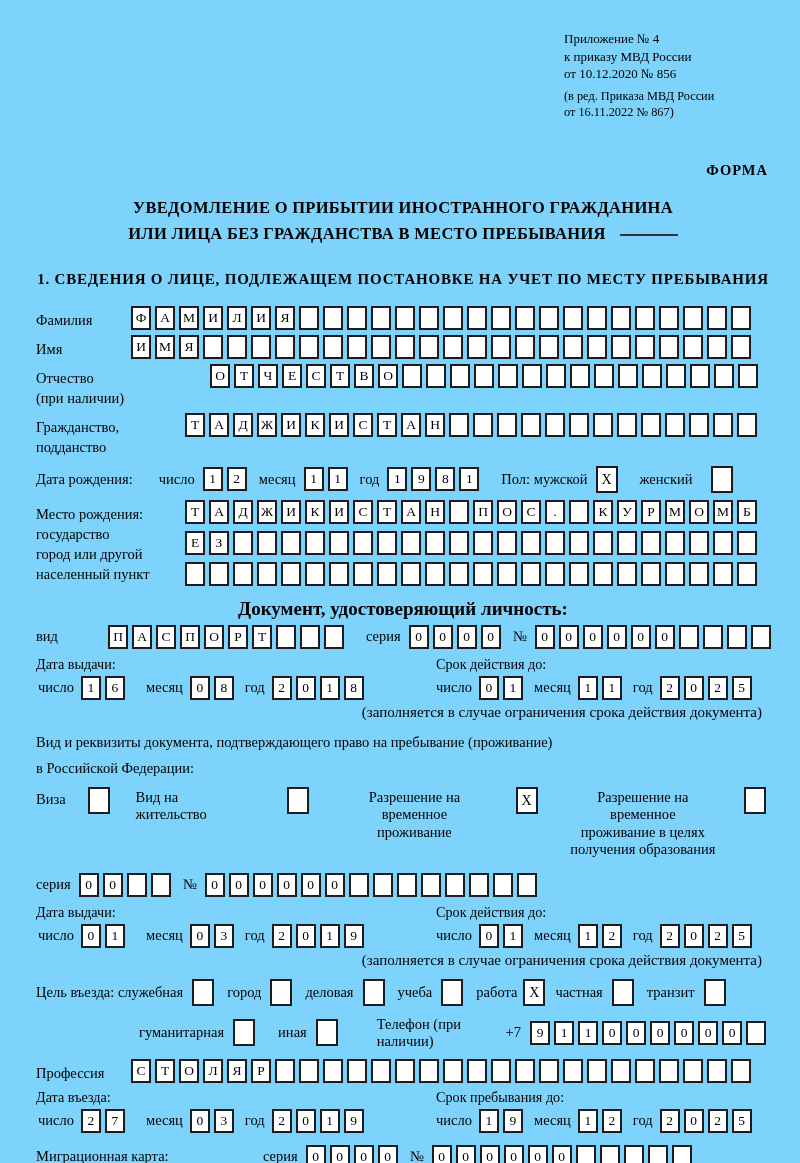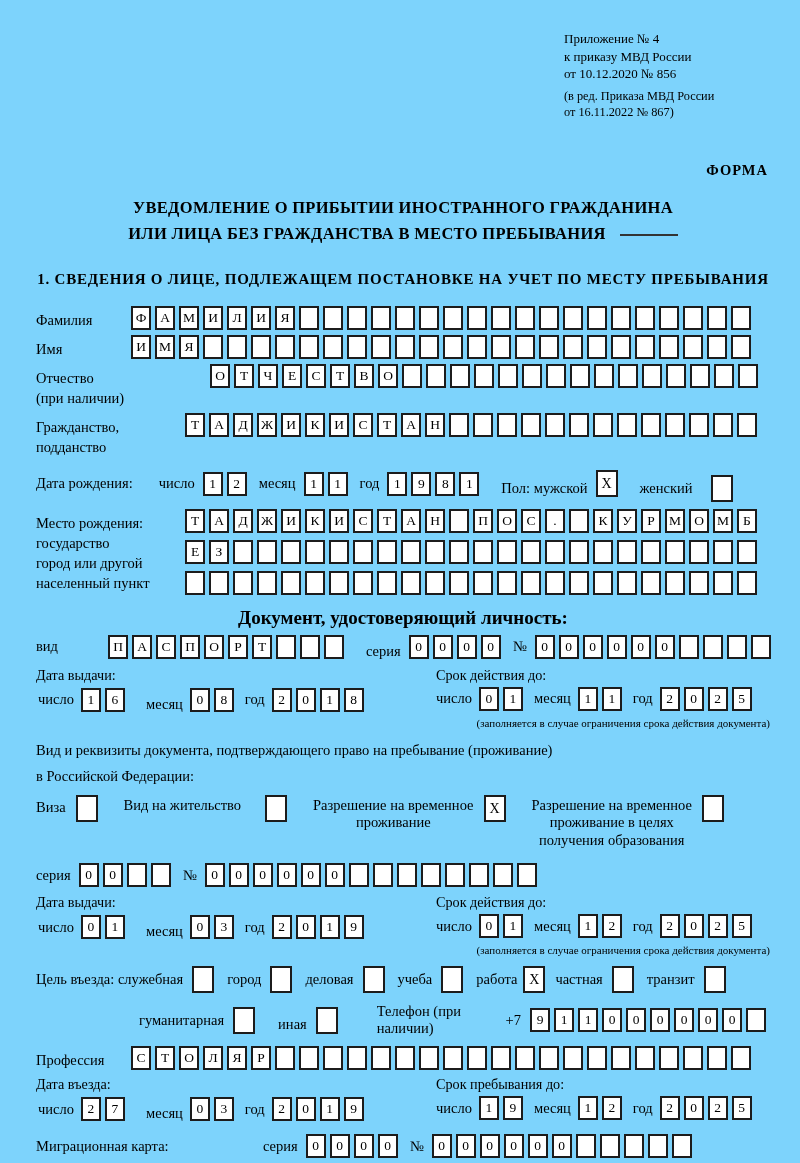--- a/index.html
+++ b/index.html
@@ -36,30 +36,30 @@
   .inline-row { display:flex; align-items:center; gap:8px; margin:9px 0 7px; }
   .inline-row .t { padding-top:0; }
   .stack > .boxes { display:flex; margin-bottom:7px; }
   .iddoc-head { text-align:center; font-weight:bold; font-size:19px; margin:3px 0 5px; }
   .date-pair { display:flex; margin-top:6px; }
   .dcol-l { width:400px; flex:none; }
   .dcol-r { flex:1; }
   .dhead { font-size:14.2px; margin-bottom:3px; }
   .drow { display:flex; align-items:center; gap:7px; }
   .dcol-l .drow { padding-left:2px; }
-  .note-r { text-align:right; font-size:11px; margin:4px 0 8px; }
+  .note-r { text-align:right; font-size:15px; margin:4px 8px 8px; }
   .para { font-size:14.5px; line-height:26px; margin-top:6px; }
   .cbrow { display:flex; align-items:flex-start; margin:6px 0 14px; }
-  .cbrow .opt { display:flex; align-items:flex-start; gap:10px; }
+  .cbrow .opt { display:flex; align-items:flex-start; gap:22px; }
   .cbrow .ml { margin-left:22px; }
   .cbrow .c2 { text-align:center; line-height:17.5px; padding-top:2px; }
   .purpose-row { display:flex; align-items:center; gap:9px; margin:10px 0 9px; flex-wrap:nowrap; }
   .purpose-row .tight { margin-left:-3px; }
   .indent { padding-left:103px; }
-  .gap18 { margin-left:18px; } .gap10 { margin-left:10px;margin-top:9px; } .gap26 { margin-left:26px; }
+  .gap18 { margin-left:18px; } .gap10 { margin-left:10px; } .gap26 { margin-left:26px; }
 </style>
 </head>
 <body>
 
 <div class="page">
 
   <div class="appendix">
     <div>Приложение № 4</div>
     <div>к приказу МВД России</div>
     <div>от 10.12.2020 № 856</div>

